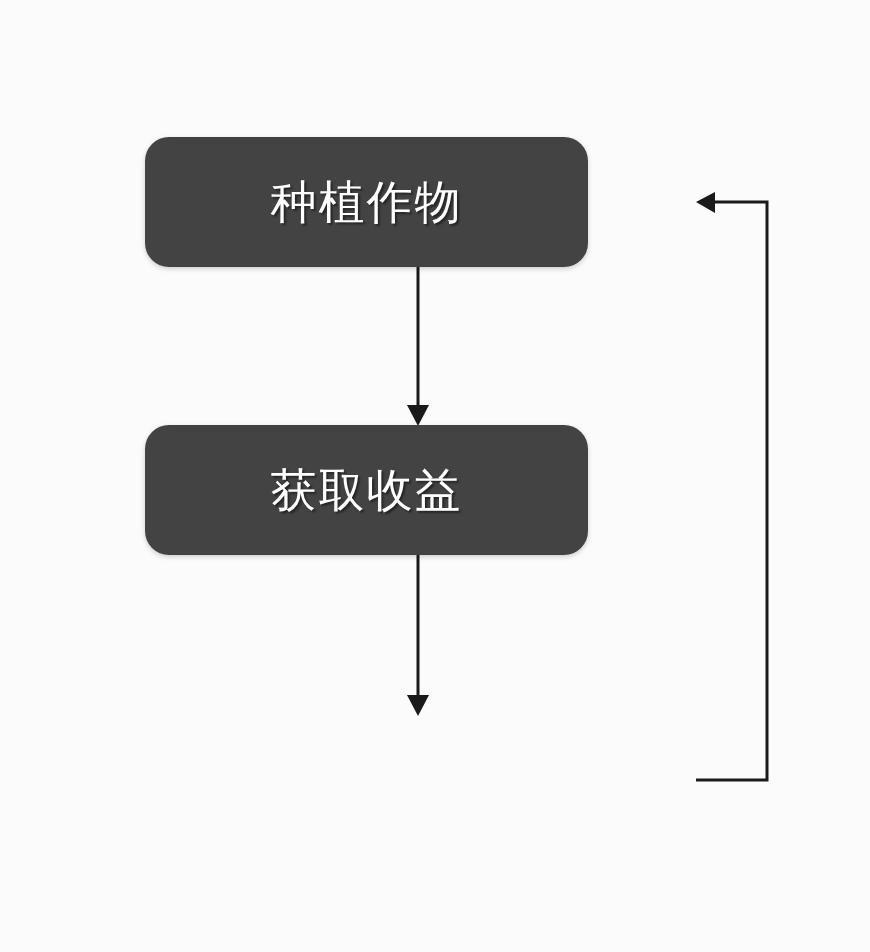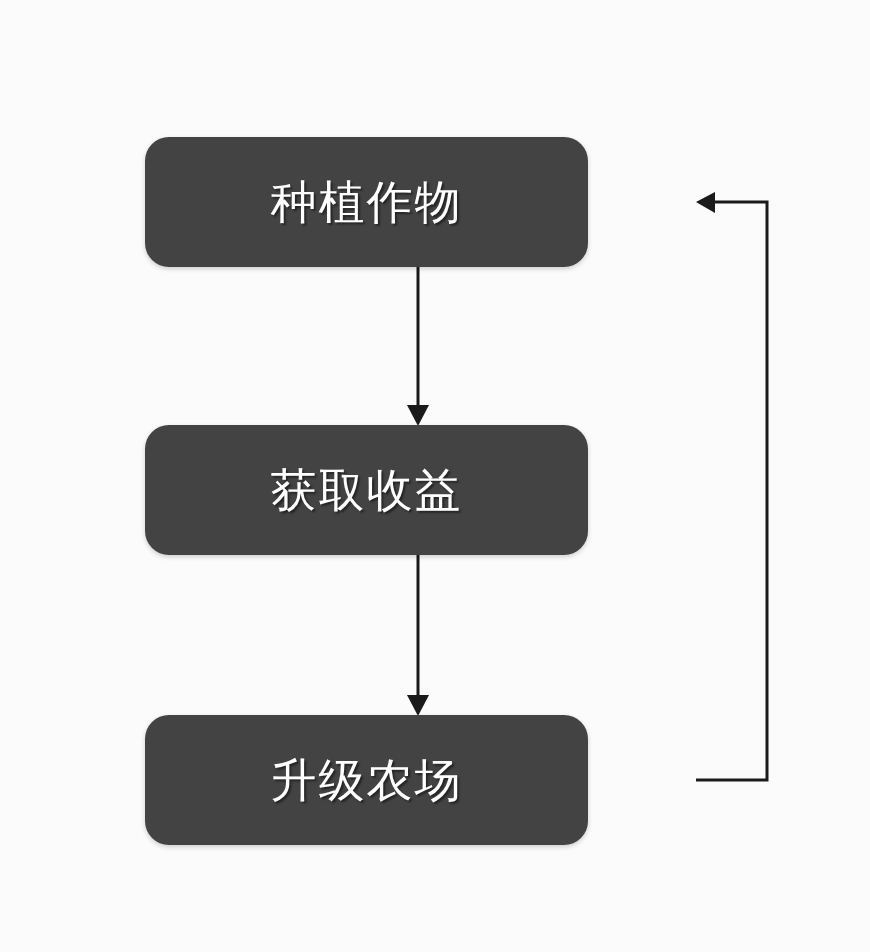--- a/index.html
+++ b/index.html
@@ -97,18 +97,15 @@
   </svg>
 
   <div id="node-1" class="node">
     <span class="node-label">种植作物</span>
   </div>
 
   <div id="node-2" class="node">
     <span class="node-label">获取收益</span>
   </div>
 
-  <div id="node-3" class="node">
-    <span class="node-label">升级农场</span>
-  </div>
 
 
 </div>
 
 </body></html>

